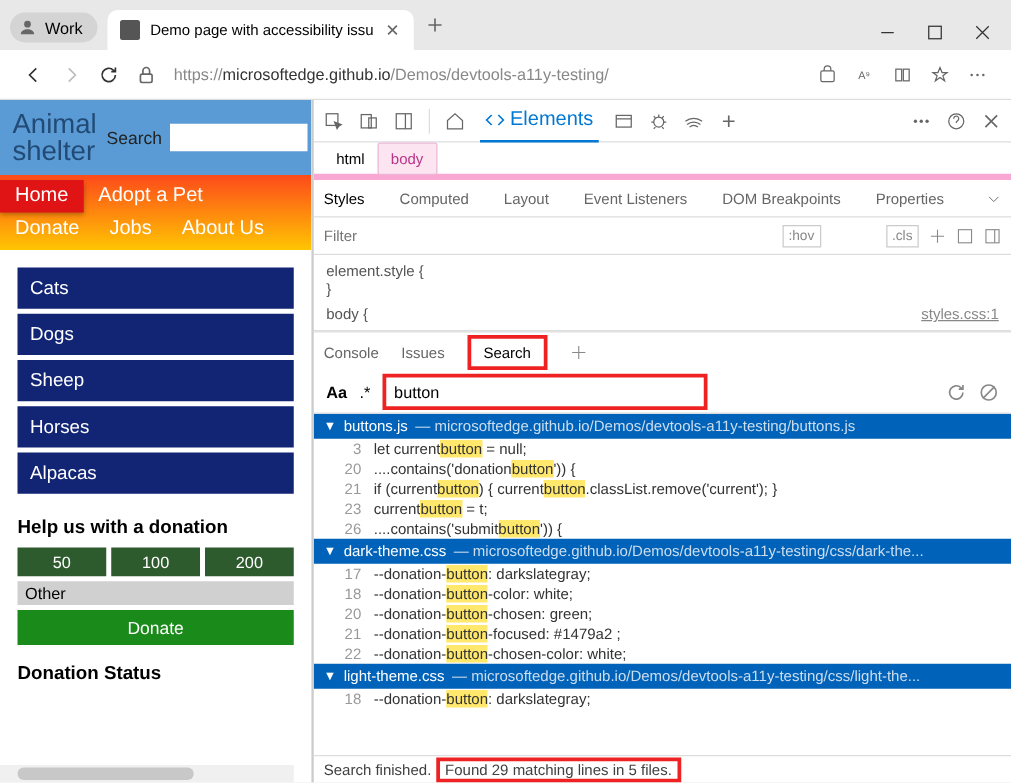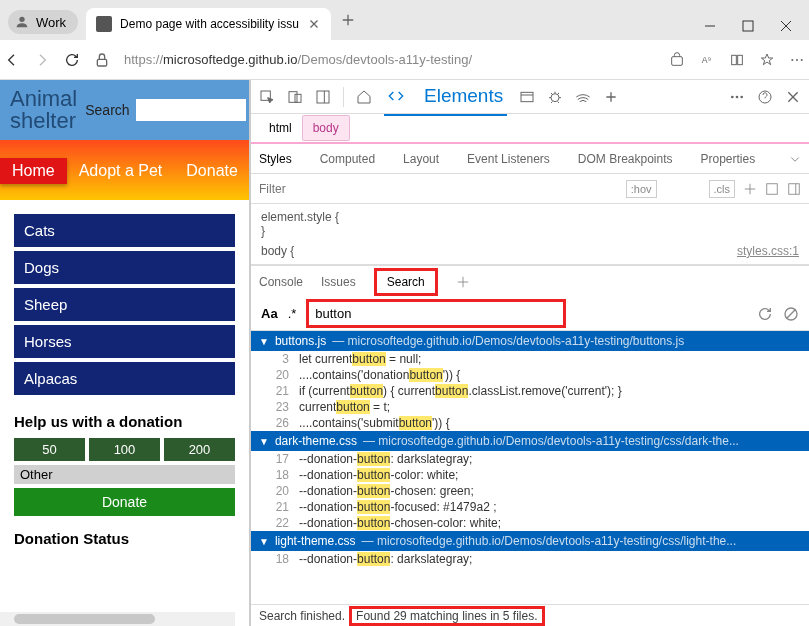--- a/index.html
+++ b/index.html
@@ -9,61 +9,61 @@
 .profile-chip { background: #d4d4d4; border-radius: 14px; padding: 4px 12px 4px 6px; display: flex; align-items: center; gap: 6px; margin-bottom: 6px; }
 .profile-chip svg { width: 16px; height: 16px; }
 .tab { background: #fff; border-radius: 8px 8px 0 0; padding: 8px 10px; display: flex; align-items: center; gap: 8px; margin-left: 8px; max-width: 250px; }
 .tab-icon { width: 16px; height: 16px; background: #555; border-radius: 2px; flex-shrink: 0; }
 .tab-title { font-size: 12px; overflow: hidden; text-overflow: ellipsis; white-space: nowrap; }
 .tab-close { width: 14px; height: 14px; flex-shrink: 0; }
 .new-tab { padding: 6px; margin-left: 4px; margin-bottom: 4px; }
 .win-controls { margin-left: auto; display: flex; gap: 24px; margin-bottom: 8px; padding-right: 8px; }
 .win-controls span { width: 14px; display: inline-flex; justify-content: center; }
 
-.addrbar { height: 40px; background: #fff; display: flex; align-items: center; padding: 0 4px; gap: 14px; border-bottom: 1px solid #ddd; }
+.addrbar { height: 40px; background: #fff; display: flex; align-items: center; padding: 0 19px; gap: 14px; border-bottom: 1px solid #ddd; }
 .addrbar svg { width: 16px; height: 16px; flex-shrink: 0; }
 .url { flex: 1; font-size: 13px; color: #666; }
 .url .dim { color: #888; }
 .url .dark { color: #333; }
 
 .content { display: flex; height: calc(626px - 80px); }
 .page { width: 249px; background: #fff; overflow: hidden; position: relative; }
 .devtools { flex: 1; background: #fff; border-left: 2px solid #ccc; display: flex; flex-direction: column; }
 
 .hero { height: 60px; background: #5b9bd5; display: flex; align-items: center; padding: 0 10px; color: #214b76; }
 .site-title { font-size: 22px; line-height: 1; }
 .search-label { margin-left: 8px; color: #222; font-size: 14px; }
 .search-box { margin-left: 6px; width: 110px; height: 22px; background: #fff; border: none; }
 
-.mainnav { height: 60px; background: linear-gradient(#fd4a1a, #ffc502); display: flex; flex-wrap: wrap; padding: 18px 0; flex-direction: column; }
+.mainnav { height: 60px; background: linear-gradient(#fd4a1a, #ffc502); display: flex; flex-wrap: wrap; align-items: center; padding: 4px 0; }
 .mainnav a { color: #fff; font-size: 16px; padding: 4px 12px; text-decoration: none; }
 .mainnav a.cur { background: #e01414; box-shadow: 0 2px 4px rgba(0,0,0,0.3); }
 
 .sidenav { padding: 14px; }
 .sidenav a { display: block; background: #122575; color: #fff; padding: 8px 10px; margin-bottom: 4px; text-decoration: none; font-size: 15px; }
 
 .donate { padding: 0 14px; }
 .donate h3 { font-size: 15px; margin-bottom: 8px; }
 .amounts { display: flex; gap: 4px; margin-bottom: 4px; }
 .amounts div { flex: 1; background: #2e5b2e; color: #fff; text-align: center; padding: 4px; font-size: 13px; }
 .other-row { display: flex; align-items: center; background: #d0d0d0; padding: 2px 6px; font-size: 13px; margin-bottom: 4px; }
 .other-row input { flex: 1; margin-left: 6px; border: none; background: transparent; }
 .donate-btn { background: #1a8a1a; color: #fff; text-align: center; padding: 6px; font-size: 14px; }
 .donate h3.status { margin-top: 14px; }
 
 .page-scroll { position: absolute; bottom: 0; left: 0; right: 14px; height: 14px; background: #f0f0f0; display: flex; align-items: center; }
 .page-scroll .thumb { width: 60%; height: 10px; background: #c8c8c8; border-radius: 5px; margin-left: 14px; }
 
 .dt-top { height: 34px; border-bottom: 1px solid #ddd; display: flex; align-items: center; padding: 0 8px; gap: 12px; }
 .dt-top svg { width: 16px; height: 16px; }
-.elements-tab { color: #0078d4; border-bottom: 2px solid #0078d4; padding: 7px 4px; font-size: 19px; display: flex; align-items: center; gap: 20px; }
+.elements-tab { color: #0078d4; border-bottom: 2px solid #0078d4; padding: 7px 4px; font-size: 16px; display: flex; align-items: center; gap: 4px; }
 .dt-top .spacer { flex: 1; }
 .dt-top .sep { width: 1px; height: 20px; background: #ddd; }
 
-.breadcrumb { height: 30px; display: flex; align-items: center; padding: 0 8px; gap: 0; border-bottom: 2px solid #f9a8d4; font-size: 12px; text-align: center; }
+.breadcrumb { height: 30px; display: flex; align-items: center; padding: 0 8px; gap: 0; border-bottom: 5px solid #f9a8d4; font-size: 12px; text-align: center; }
 .breadcrumb span { padding: 5px 10px; }
 .breadcrumb .sel { color: #b8368a; background: #fce4f0; border: 1px solid #eab8d6; border-radius: 2px; }
 
 .styles-tabs { height: 30px; border-bottom: 1px solid #ddd; display: flex; align-items: center; padding: 0 8px; gap: 28px; font-size: 12px; color: #666; }
 .styles-tabs .active { color: #000; }
 .styles-tabs .chev { margin-left: auto; }
 
 .filter-row { height: 30px; border-bottom: 1px solid #ddd; display: flex; align-items: center; padding: 0 8px; gap: 8px; font-size: 12px; color: #888; }
 .filter-row input { border: none; flex: 1; font-size: 12px; }
 .filter-row .box { border: 1px solid #ccc; padding: 2px 4px; font-size: 11px; margin-left: 44px; }

